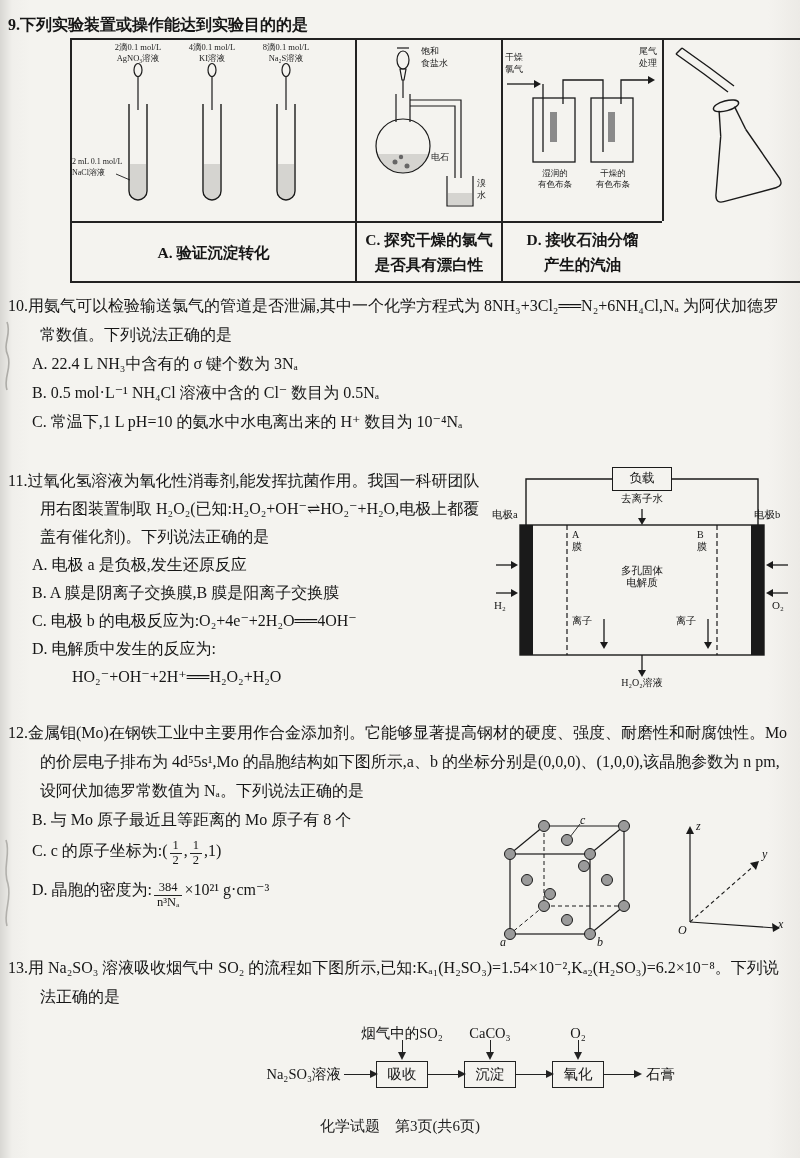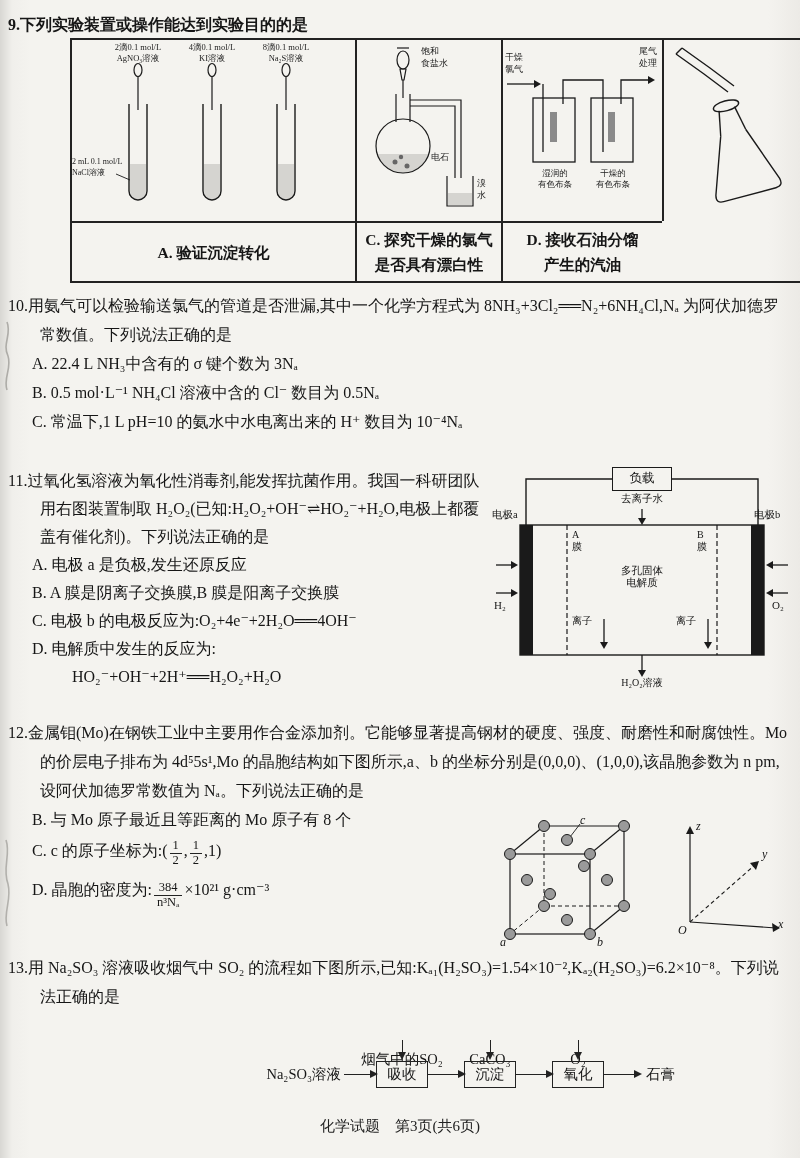--- a/index.html
+++ b/index.html
@@ -57,21 +57,21 @@
   .frac .num { display:block; border-bottom:1.2px solid #222; padding:0 3px; }
   .frac .den { display:block; padding:0 3px; }
 
   
   .flow { position:relative; height:95px; margin-top:4px; }
   .fbox {
     position:absolute; top:46px; width:52px; height:27px; border:1.6px solid #222;
     text-align:center; line-height:24px; font-size:14.5px;
   }
   .ftext { position:absolute; font-size:14.5px; line-height:18px; }
-  .ftop { position:absolute; top:4px; width:140px; text-align:center; font-size:14.5px;margin-top:26px; }
+  .ftop { position:absolute; top:4px; width:140px; text-align:center; font-size:14.5px; }
   .ha { position:absolute; top:59px; height:0; border-top:1.5px solid #222; }
   .ha::after {
     content:""; position:absolute; right:-2px; top:-4.6px;
     border-left:8px solid #222; border-top:4px solid transparent; border-bottom:4px solid transparent;
   }
   .va { position:absolute; top:25px; height:18px; width:0; border-left:1.5px solid #222; }
   .va::after {
     content:""; position:absolute; bottom:-2px; left:-4.6px;
     border-top:8px solid #222; border-left:4px solid transparent; border-right:4px solid transparent;
   }

